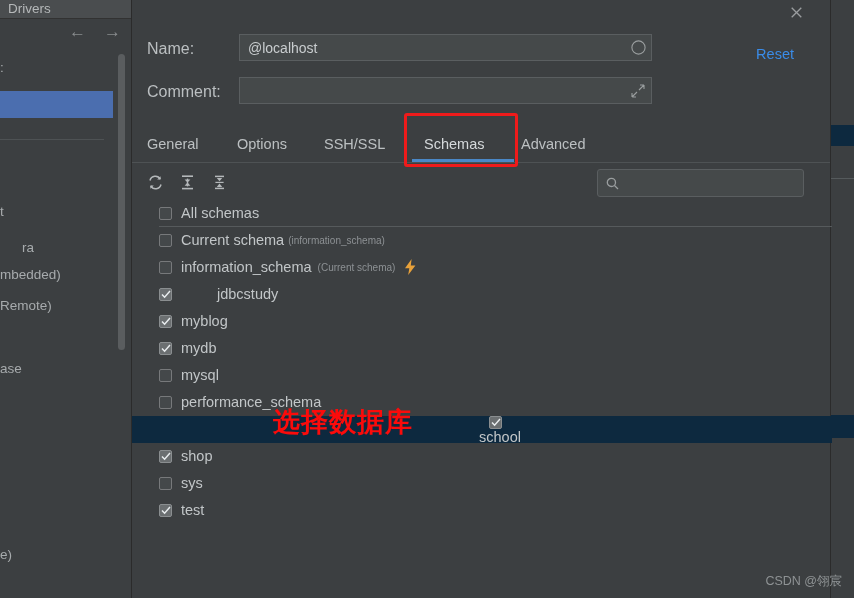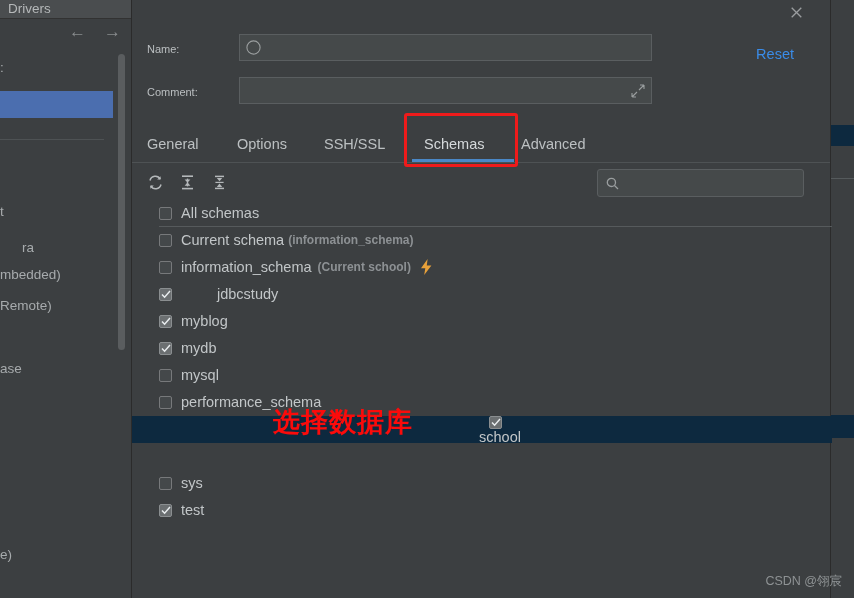--- a/index.html
+++ b/index.html
@@ -82,21 +82,21 @@
     position: absolute; right: 25px; top: 3px;
     width: 18px; height: 18px;
     display: flex; align-items: center; justify-content: center;
     color: #9a9d9f;
   }
 
   
   .form-row { position: absolute; left: 0; width: 100%; height: 30px; }
   .form-label {
     position: absolute; left: 15px; top: 0;
-    color: #bbbfc1; font-size: 11px; line-height: 30px;
+    color: #bbbfc1; font-size: 16px; line-height: 30px;
   }
   .field {
     position: absolute; height: 27px;
     background: #45494a;
     border: 1px solid #5a5e60;
     box-sizing: border-box;
     display: flex; align-items: center;
   }
   .field-text {
     color: #c9cdcf; font-size: 14px; padding-left: 8px; flex: 1;
@@ -175,21 +175,21 @@
     box-sizing: border-box;
     display: flex; align-items: center; justify-content: center;
     flex: 0 0 auto;
   }
   .cbx.unchecked { background: #44484a; border-color: #77797b; }
   .cbx svg { display: block; }
   .schema-name {
     margin-left: 9px; color: #c2c6c8; font-size: 14.5px; white-space: nowrap;
   }
   .schema-sub {
-    margin-left: 6px; color: #8d9194; font-size: 12px; white-space: nowrap; font-weight: bold;
+    margin-left: 6px; color: #8d9194; font-size: 10px; white-space: nowrap;
   }
   .schema-sub.tight { margin-left: 4px; }
   .bolt { margin-left: 9px; display: flex; align-items: center; }
   .all-rule {
     position: absolute; left: 27px; top: 26px; width: 673px; height: 1px;
     background: #565a5c;
   }
 
   
   .cn-annot {
@@ -251,20 +251,21 @@
     <div class="dlg-close">
       <svg width="11" height="11" viewBox="0 0 11 11">
         <line x1="0.7" y1="0.7" x2="10.3" y2="10.3" stroke="#9a9d9f" stroke-width="1.3"></line>
         <line x1="10.3" y1="0.7" x2="0.7" y2="10.3" stroke="#9a9d9f" stroke-width="1.3"></line>
       </svg>
     </div>
 
     <div class="form-row" style="top:34px;">
       <span class="form-label">Name:</span>
       <div class="field" style="left:107px; width:413px;">
+        <span class="field-text">@localhost</span>
         <span class="field-icon">
           <svg width="15" height="15" viewBox="0 0 15 15">
             <circle cx="7.5" cy="7.5" r="6.6" fill="none" stroke="#9a9e9f" stroke-width="1.1"></circle>
           </svg>
         </span>
       </div>
       <span class="reset-link">Reset</span>
     </div>
 
     <div class="form-row" style="top:77px;">
@@ -339,21 +340,21 @@
 
       <div class="schema-row" style="top:27px;">
         <span class="cbx unchecked"></span>
         <span class="schema-name">Current schema</span>
         <span class="schema-sub tight">(information_schema)</span>
       </div>
 
       <div class="schema-row" style="top:54px;">
         <span class="cbx unchecked"></span>
         <span class="schema-name">information_schema</span>
-        <span class="schema-sub">(Current school)</span>
+        <span class="schema-sub">(Current schema)</span>
         <span class="bolt">
           <svg width="13" height="16" viewBox="0 0 13 16">
             <path d="M7.6 0 L1 9.2 L5.3 9.2 L4.2 16 L11.4 6.4 L6.8 6.4 Z" fill="#e8a13a"></path>
           </svg>
         </span>
       </div>
 
       <div class="schema-row" style="top:81px;gap:36px;">
         <span class="cbx">
           <svg width="10" height="9" viewBox="0 0 10 9">
@@ -393,20 +394,28 @@
 
       <div class="schema-row selected" style="top:216px;">
         <span class="cbx">
           <svg width="10" height="9" viewBox="0 0 10 9">
               <path d="M1 4.4 L3.6 7.2 L9 1" fill="none" stroke="#e8ecee" stroke-width="1.5"></path>
             </svg>
         </span>
         <span class="schema-name">school</span>
       </div>
 
+      <div class="schema-row" style="top:243px;">
+        <span class="cbx">
+          <svg width="10" height="9" viewBox="0 0 10 9">
+              <path d="M1 4.4 L3.6 7.2 L9 1" fill="none" stroke="#e8ecee" stroke-width="1.5"></path>
+            </svg>
+        </span>
+        <span class="schema-name">shop</span>
+      </div>
 
       <div class="schema-row" style="top:270px;">
         <span class="cbx unchecked"></span>
         <span class="schema-name">sys</span>
       </div>
 
       <div class="schema-row" style="top:297px;">
         <span class="cbx">
           <svg width="10" height="9" viewBox="0 0 10 9">
               <path d="M1 4.4 L3.6 7.2 L9 1" fill="none" stroke="#e8ecee" stroke-width="1.5"></path>

